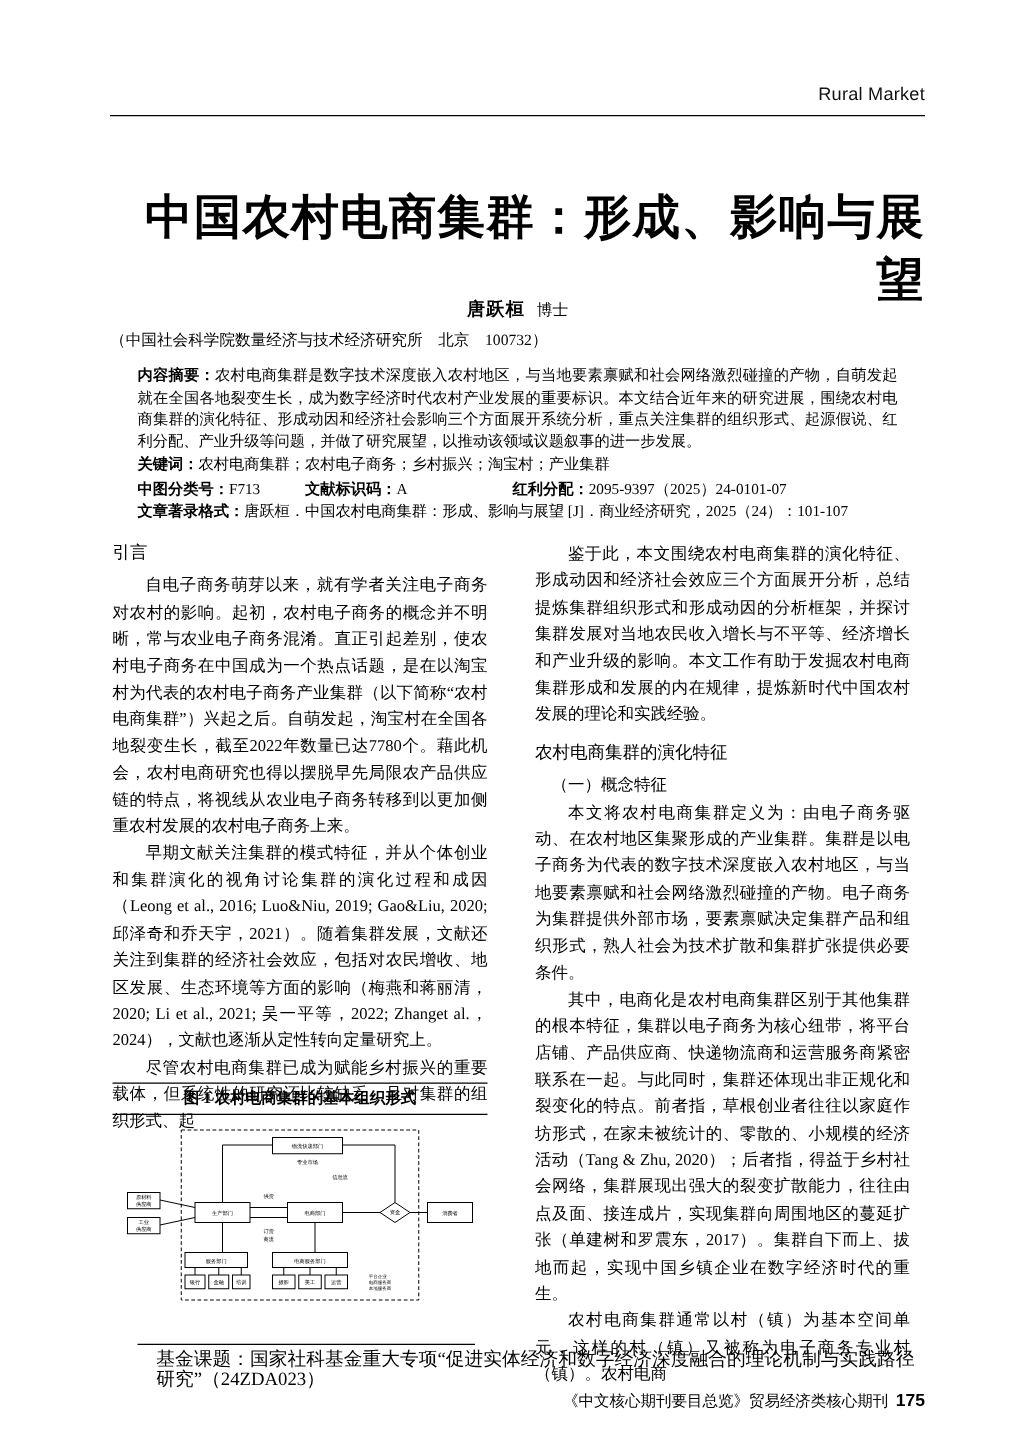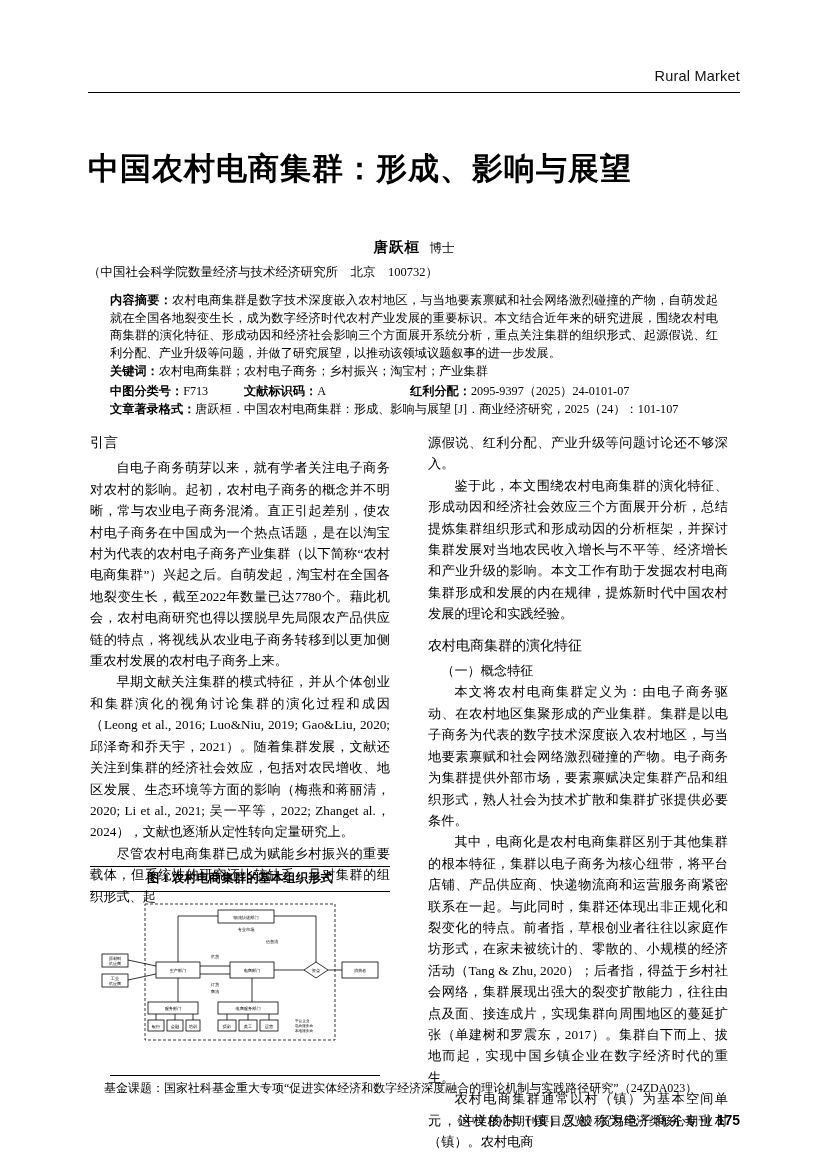--- a/index.html
+++ b/index.html
@@ -33,24 +33,24 @@
   .header-rule {
     position: absolute;
     left: 88px; top: 92px; width: 652px;
     border-bottom: 1.6px solid #000;
   }
 
   
   .title {
     position: absolute;
     left: 88px; top: 148px; width: 652px;
-    text-align: left;
+    text-align: right;
     font-family: "Liberation Serif", serif;
     font-weight: bold;
-    font-size: 31px;
+    font-size: 38px;
     letter-spacing: 1px;
   }
 
   .author {
     position: absolute;
     left: 88px; top: 238px; width: 652px;
     text-align: center;
     font-size: 13.5px;
   }
   .author .name { font-weight: bold; font-size: 14.5px; letter-spacing: 1px;}
@@ -127,22 +127,22 @@
   .fig-body svg { display:block; }
 
   
   .foot-rule {
     position: absolute;
     left: 110px; top: 1075px; width: 270px;
     border-bottom: 1px solid #000;
   }
   .footnote {
     position: absolute;
-    left: 104px; top: 1080px; width: 608px;
-    font-size: 12px;
+    left: 125px; top: 1080px; width: 608px;
+    font-size: 15px;
     line-height: 16px;
   }
 
   
   .pagefoot {
     position: absolute;
     left: 88px; top: 1112px; width: 652px;
     text-align: right;
     font-size: 12.4px;
   }
@@ -193,21 +193,20 @@
   </div>
 
   <div class="col left">
     <div class="sec-h first">引言</div>
     <p>自电子商务萌芽以来，就有学者关注电子商务对农村的影响。起初，农村电子商务的概念并不明晰，常与农业电子商务混淆。直正引起差别，使农村电子商务在中国成为一个热点话题，是在以淘宝村为代表的农村电子商务产业集群（以下简称“农村电商集群”）兴起之后。自萌发起，淘宝村在全国各地裂变生长，截至2022年数量已达7780个。藉此机会，农村电商研究也得以摆脱早先局限农产品供应链的特点，将视线从农业电子商务转移到以更加侧重农村发展的农村电子商务上来。</p>
     <p>早期文献关注集群的模式特征，并从个体创业和集群演化的视角讨论集群的演化过程和成因（Leong et al., 2016; Luo&amp;Niu, 2019; Gao&amp;Liu, 2020; 邱泽奇和乔天宇，2021）。随着集群发展，文献还关注到集群的经济社会效应，包括对农民增收、地区发展、生态环境等方面的影响（梅燕和蒋丽清，2020; Li et al., 2021; 吴一平等，2022; Zhanget al.，2024），文献也逐渐从定性转向定量研究上。</p>
     <p>尽管农村电商集群已成为赋能乡村振兴的重要载体，但系统性的研究还比较缺乏，且对集群的组织形式、起</p>
   </div>
 
   <div class="col right">
-    <p style="text-indent:0">源假说、红利分配、产业升级等问题讨论还不够深入。</p>
     <p>鉴于此，本文围绕农村电商集群的演化特征、形成动因和经济社会效应三个方面展开分析，总结提炼集群组织形式和形成动因的分析框架，并探讨集群发展对当地农民收入增长与不平等、经济增长和产业升级的影响。本文工作有助于发掘农村电商集群形成和发展的内在规律，提炼新时代中国农村发展的理论和实践经验。</p>
     <div class="sec-h">农村电商集群的演化特征</div>
     <div class="sub-h">（一）概念特征</div>
     <p>本文将农村电商集群定义为：由电子商务驱动、在农村地区集聚形成的产业集群。集群是以电子商务为代表的数字技术深度嵌入农村地区，与当地要素禀赋和社会网络激烈碰撞的产物。电子商务为集群提供外部市场，要素禀赋决定集群产品和组织形式，熟人社会为技术扩散和集群扩张提供必要条件。</p>
     <p>其中，电商化是农村电商集群区别于其他集群的根本特征，集群以电子商务为核心纽带，将平台店铺、产品供应商、快递物流商和运营服务商紧密联系在一起。与此同时，集群还体现出非正规化和裂变化的特点。前者指，草根创业者往往以家庭作坊形式，在家未被统计的、零散的、小规模的经济活动（Tang &amp; Zhu, 2020）；后者指，得益于乡村社会网络，集群展现出强大的裂变扩散能力，往往由点及面、接连成片，实现集群向周围地区的蔓延扩张（单建树和罗震东，2017）。集群自下而上、拔地而起，实现中国乡镇企业在数字经济时代的重生。</p>
     <p>农村电商集群通常以村（镇）为基本空间单元，这样的村（镇）又被称为电子商务专业村（镇）。农村电商</p>
   </div>
 
   <div class="figure">
     <div class="fig-cap">图 1 农村电商集群的基本组织形式</div>

